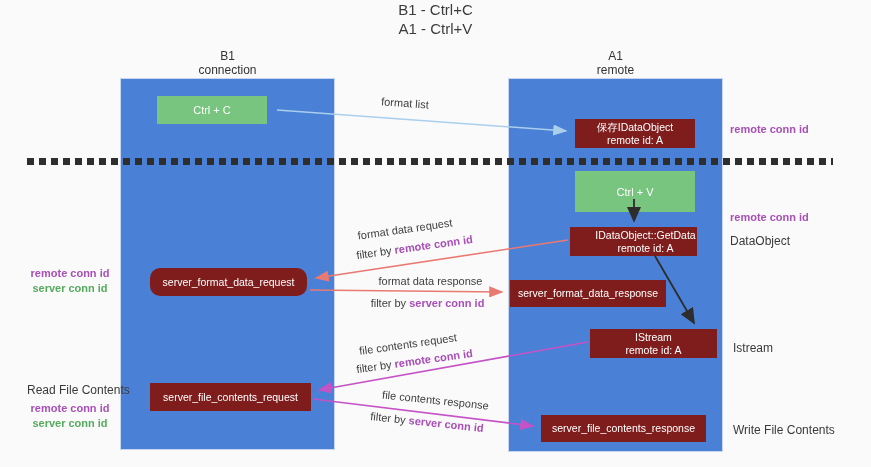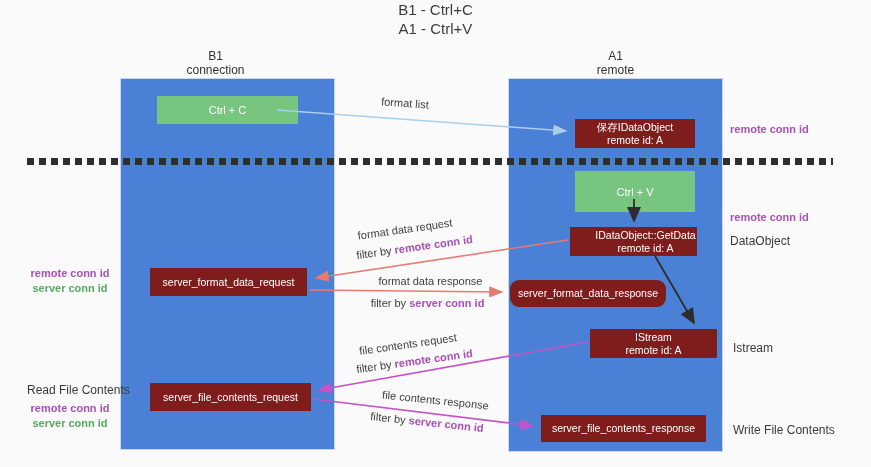--- a/index.html
+++ b/index.html
@@ -41,57 +41,57 @@
   svg.overlay{position:absolute;left:0;top:0;z-index:3;pointer-events:none;}
 </style>
 </head>
 <body>
 
 <div class="abs title">
   <div>B1 - Ctrl+C</div>
   <div>A1 - Ctrl+V</div>
 </div>
 
-<div class="abs col-header" style="left:108px;top:49px;width:215px;">
+<div class="abs col-header" style="left:120px;top:49px;width:215px;">
   <div>B1</div>
   <div>connection</div>
 </div>
 <div class="abs col-header" style="left:508px;top:49px;width:215px;">
   <div>A1</div>
   <div>remote</div>
 </div>
 
 <div class="abs column" style="left:120px;top:78px;width:215px;height:372px;"></div>
 <div class="abs column" style="left:508px;top:78px;width:215px;height:374px;"></div>
 
 <div class="abs dashed-line"></div>
 
-<div class="abs node green" style="left:157px;top:96px;width:141px;height:28px;">
+<div class="abs node green" style="left:157px;top:96px;width:110px;height:28px;">
   <span>Ctrl + C</span>
 </div>
 
 <div class="abs node orange" style="left:575px;top:119px;width:120px;height:29px;">
   <span>保存IDataObject</span>
   <span>remote id: A</span>
 </div>
 
 <div class="abs node green" style="left:575px;top:171px;width:120px;height:41px;">
   <span>Ctrl + V</span>
 </div>
 
 <div class="abs node orange" style="left:570px;top:227px;width:127px;height:29px;padding-left:24px;">
   <span>IDataObject::GetData</span>
   <span>remote id: A</span>
 </div>
 
-<div class="abs node orange" style="left:150px;top:268px;width:157px;height:28px;">
+<div class="abs node orange" style="left:150px;top:268px;width:157px;height:28px;border-radius:10px;">
   <span>server_format_data_request</span>
 </div>
 
-<div class="abs node orange" style="left:510px;top:280px;width:156px;height:27px;border-radius:9px;">
+<div class="abs node orange" style="left:510px;top:280px;width:156px;height:27px;">
   <span>server_format_data_response</span>
 </div>
 
 <div class="abs node orange" style="left:590px;top:329px;width:127px;height:29px;">
   <span>IStream</span>
   <span>remote id: A</span>
 </div>
 
 <div class="abs node orange" style="left:150px;top:383px;width:161px;height:28px;align-items:center;">
   <span>server_file_contents_request</span>

